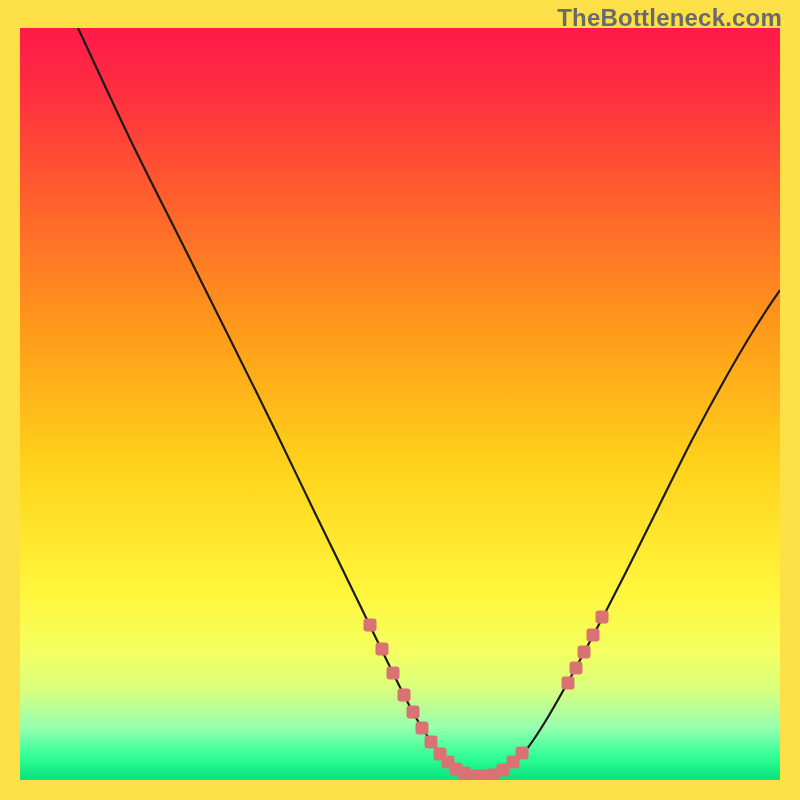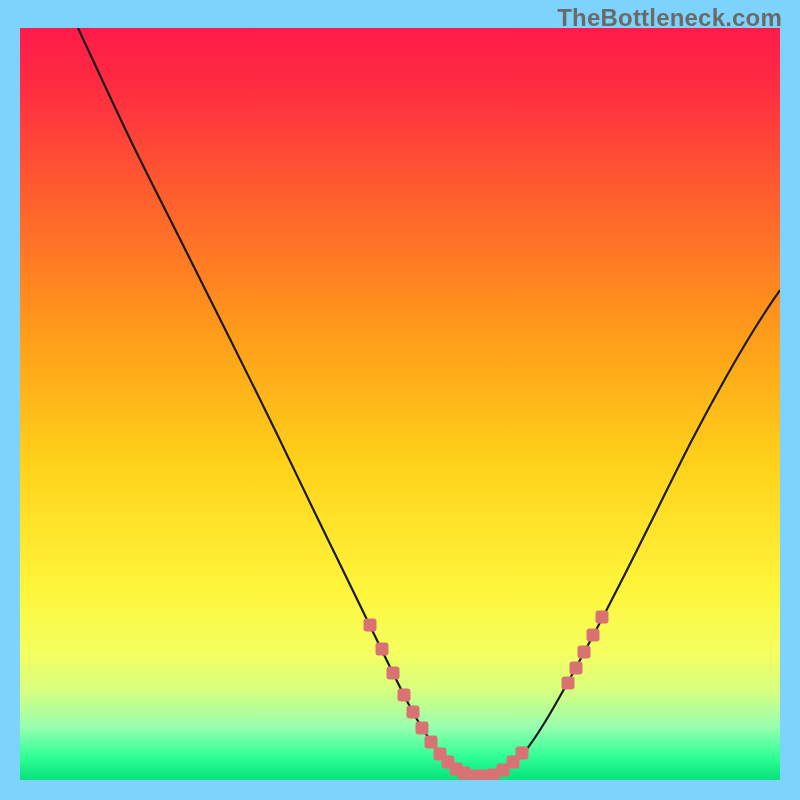--- a/index.html
+++ b/index.html
@@ -3,21 +3,21 @@
 <meta charset="utf-8">
 <style>
   * { margin: 0; padding: 0; box-sizing: border-box; }
   html, body { width: 800px; height: 800px; overflow: hidden; }
   body { background: #000; }
 
   .frame {
     position: relative;
     width: 800px;
     height: 800px;
-    background: #7dd3fc;
+    background: #fde047;
   }
 
   .watermark {
     position: absolute;
     top: 4px;
     right: 18px;
     font-family: Arial, Helvetica, sans-serif;
     font-size: 24px;
     font-weight: bold;
     color: #6a6a6a;

